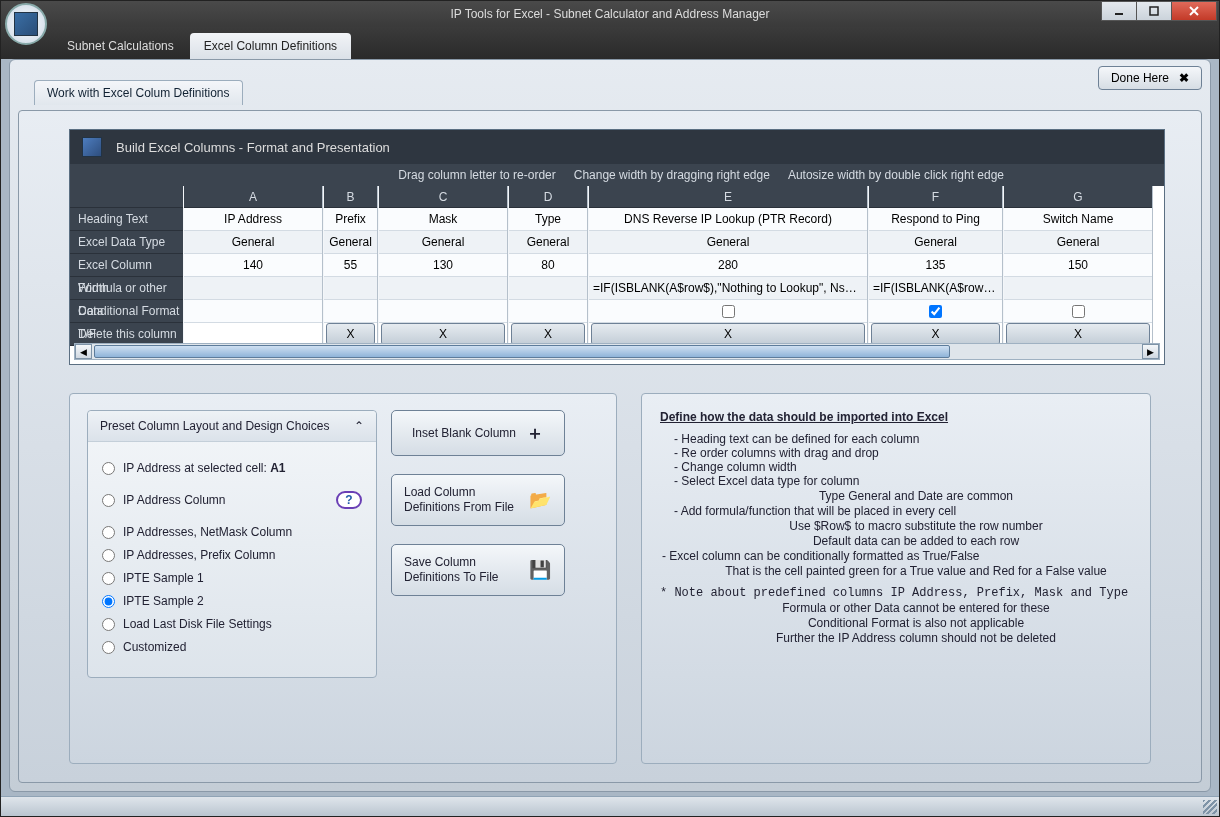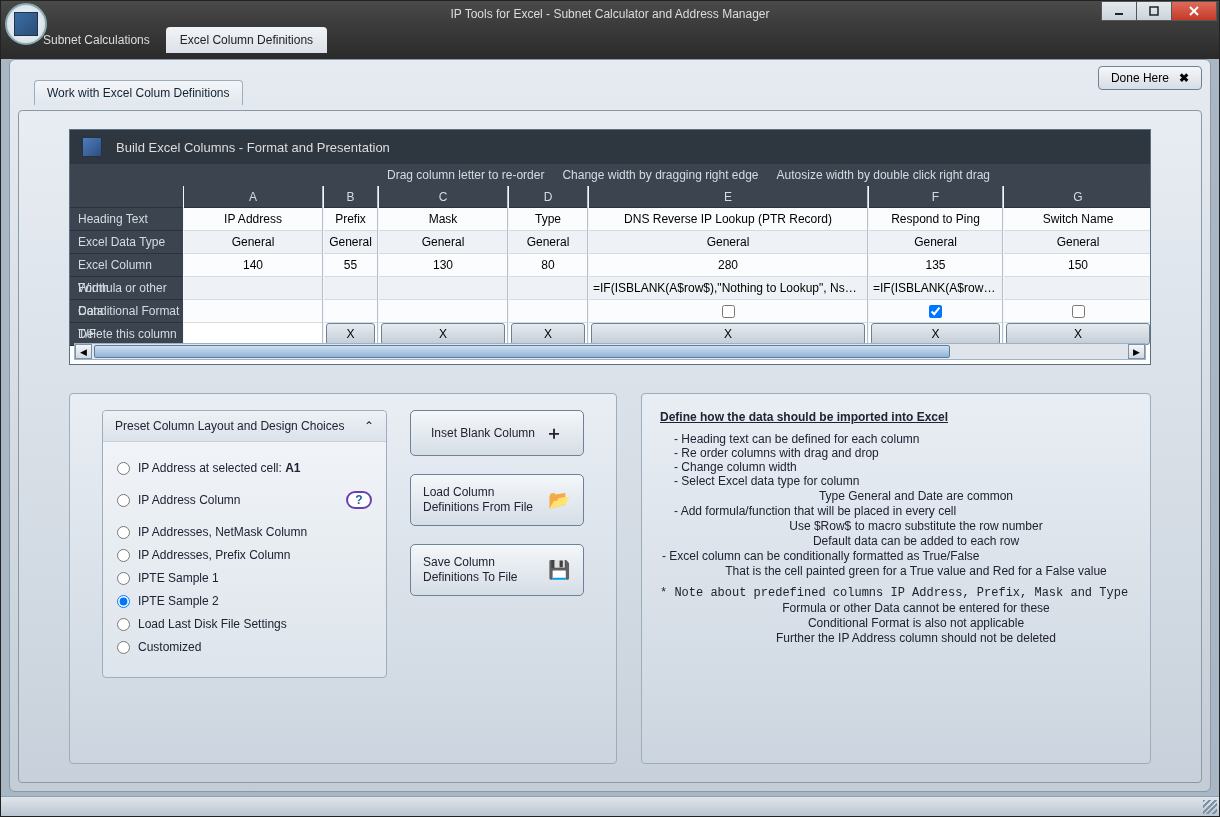--- a/index.html
+++ b/index.html
@@ -11,35 +11,35 @@
   .winbtns { position:absolute; right:2px; top:0; display:flex; gap:0; }
   .winbtn { width:36px; height:20px; display:flex; align-items:center; justify-content:center; font-size:10px; color:#000; background:linear-gradient(#e4e9ee,#cbd3db); border:1px solid #555; margin-left:-1px; cursor:pointer; }
   .winbtn.close { background:linear-gradient(#e06a5a,#c33a28); color:#fff; width:46px; }
   .winbtn.close svg, .winbtn svg { display:block; }
 
   
   .appicon { position:absolute; left:4px; top:2px; width:42px; height:42px; background:radial-gradient(#fff,#d9e2ec 70%); border-radius:50%; border:2px solid #8aa; display:flex; align-items:center; justify-content:center; z-index:5; }
   .appicon-inner { width:24px; height:24px; background:linear-gradient(135deg,#3a6ea5,#2a4e78); border:1px solid #234; }
 
   
-  .ribbonbar { height:32px; background:linear-gradient(#3b3b3b,#2a2a2a); display:flex; align-items:flex-start; padding-left:28px; }
+  .ribbonbar { height:32px; background:linear-gradient(#3b3b3b,#2a2a2a); display:flex; align-items:flex-end; padding-left:52px; }
   .ribtab { padding:6px 14px; font-size:12px; color:#ddd; background:transparent; border-top-left-radius:4px; border-top-right-radius:4px; margin-right:2px; cursor:pointer; }
   .ribtab.active { background:linear-gradient(#f2f4f7,#dbe1e8); color:#222; }
 
   
   .mainpane { position:absolute; left:8px; right:8px; top:58px; bottom:24px; background:linear-gradient(#e6ebf1,#c4cdd6); border:1px solid #8a99a8; border-radius:6px; padding:0; }
   .donehere { position:absolute; right:8px; top:6px; height:24px; padding:0 12px; display:flex; align-items:center; gap:10px; font-size:12px; background:linear-gradient(#f5f7fa,#d6dde4); border:1px solid #6e8196; border-radius:4px; cursor:pointer; }
   .donehere .xicon { font-weight:bold; }
 
   .subtab { position:absolute; left:24px; top:20px; background:linear-gradient(#f4f6f9,#e1e7ed); border:1px solid #9cadbd; border-bottom:none; border-top-left-radius:4px; border-top-right-radius:4px; padding:5px 12px; font-size:12px; color:#123; }
 
   .innerframe { position:absolute; left:8px; right:8px; top:50px; bottom:8px; background:linear-gradient(#e8edf3,#c8d1db); border:1px solid #8a99a8; border-radius:4px; padding:0; }
 
   
-  .builder { position:absolute; left:50px; right:50px; top:18px; height:236px; background:#fff; border:1px solid #5b6f82; }
+  .builder { position:absolute; left:50px; right:36px; top:18px; height:236px; background:#fff; border:1px solid #5b6f82; }
   .builder-header { height:34px; background:#2e3640; color:#ddd; display:flex; align-items:center; padding-left:12px; font-size:13px; gap:14px; }
   .builder-header .hicon { width:20px; height:20px; background:linear-gradient(135deg,#4d7dbf,#2e4e7e); border:1px solid #234; }
   .hintbar { height:22px; background:#3b444f; color:#d5dbe2; font-size:12px; display:flex; align-items:center; justify-content:flex-end; padding-right:160px; gap:18px; }
   .hintbar span { white-space:nowrap; }
 
   .grid { display:flex; font-size:12px; }
   .rowheads { width:113px; flex:none; }
   .rowheads div { height:23px; line-height:23px; padding-left:8px; background:#3b444f; color:#d5dbe2; border-bottom:1px solid #2a313a; }
   .rowheads .colletter-blank { background:#3b444f; height:22px; }
   .cols { flex:1; display:flex; overflow:hidden; }
@@ -51,21 +51,21 @@
   .col .cell.chk input { margin:0; }
   .col .delbtn { display:block; height:22px; width:calc(100% - 4px); margin:0 2px; background:linear-gradient(#e6ebf0,#c3cdd7); border:1px solid #6e8196; border-radius:3px; font-size:12px; cursor:pointer; }
   .col .delplaceholder { height:22px; }
 
   .scrollbar-h { position:absolute; left:4px; right:4px; bottom:4px; height:17px; background:#dfe5eb; border:1px solid #9fb1c2; display:flex; align-items:center; }
   .scrollbar-h .sbtn { width:17px; height:15px; background:linear-gradient(#f4f7fa,#d0d8e1); border:1px solid #7e93a7; display:flex; align-items:center; justify-content:center; font-size:9px; cursor:pointer; }
   .scrollbar-h .thumb { margin-left:2px; height:13px; background:linear-gradient(#cfe0f2,#8fb4d9); border:1px solid #5d7c9b; flex:none; width:856px; border-radius:2px; }
 
   
   .lower { position:absolute; left:50px; right:50px; top:282px; bottom:18px; display:flex; }
-  .lower-left { width:548px; flex:none; background:linear-gradient(#e9eef4,#ccd5df); border:1px solid #9cadbd; border-radius:4px; padding:16px 32px; display:flex; gap:23px; }
+  .lower-left { width:548px; flex:none; background:linear-gradient(#e9eef4,#ccd5df); border:1px solid #9cadbd; border-radius:4px; padding:16px 17px; display:flex; gap:14px; }
   .presetpanel { width:290px; background:linear-gradient(#f3f6f9,#dde4eb); border:1px solid #9cadbd; border-radius:4px; padding:0; align-self:flex-start; }
   .presetpanel .phead { padding:8px 12px; font-size:12px; color:#223; display:flex; justify-content:space-between; align-items:center; border-bottom:1px solid #c4cfd9; background:linear-gradient(#eef2f6,#dbe2ea); border-top-left-radius:4px; border-top-right-radius:4px; cursor:pointer; }
   .presetpanel .options { padding:10px 14px 14px; }
   .presetpanel label { display:flex; align-items:center; gap:8px; font-size:12px; color:#223; margin:9px 0; cursor:pointer; }
   .presetpanel label input { margin:0; }
   .presetpanel .helpicon { display:inline-flex; align-items:center; justify-content:center; width:26px; height:18px; border:2px solid #6a3fb5; border-radius:10px; color:#235da8; font-weight:bold; font-size:12px; background:#fff; cursor:pointer; float:right; }
   .presetpanel .optrow { display:flex; justify-content:space-between; align-items:center; }
 
   .btncol { display:flex; flex-direction:column; gap:18px; }
   .bigbtn { width:174px; padding:10px 12px; background:linear-gradient(#f4f7fa,#d5dde5); border:1px solid #6e8196; border-radius:5px; display:flex; align-items:center; justify-content:center; font-size:12px; color:#223; cursor:pointer; gap:10px; }
@@ -129,21 +129,21 @@
     <div class="innerframe">
 
       <div class="builder">
         <div class="builder-header">
           <span class="hicon"></span>
           <span>Build Excel Columns - Format and Presentation</span>
         </div>
         <div class="hintbar">
           <span>Drag column letter to re-order</span>
           <span>Change width by dragging right edge</span>
-          <span>Autosize width by double click right drag</span>
+          <span>Autosize width by double click right edge</span>
         </div>
 
         <div class="grid">
           <div class="rowheads">
             <div class="colletter-blank"></div>
             <div>Heading Text</div>
             <div>Excel Data Type</div>
             <div>Excel Column Width</div>
             <div>Formula or other Data</div>
             <div>Conditional Format T/F</div>

